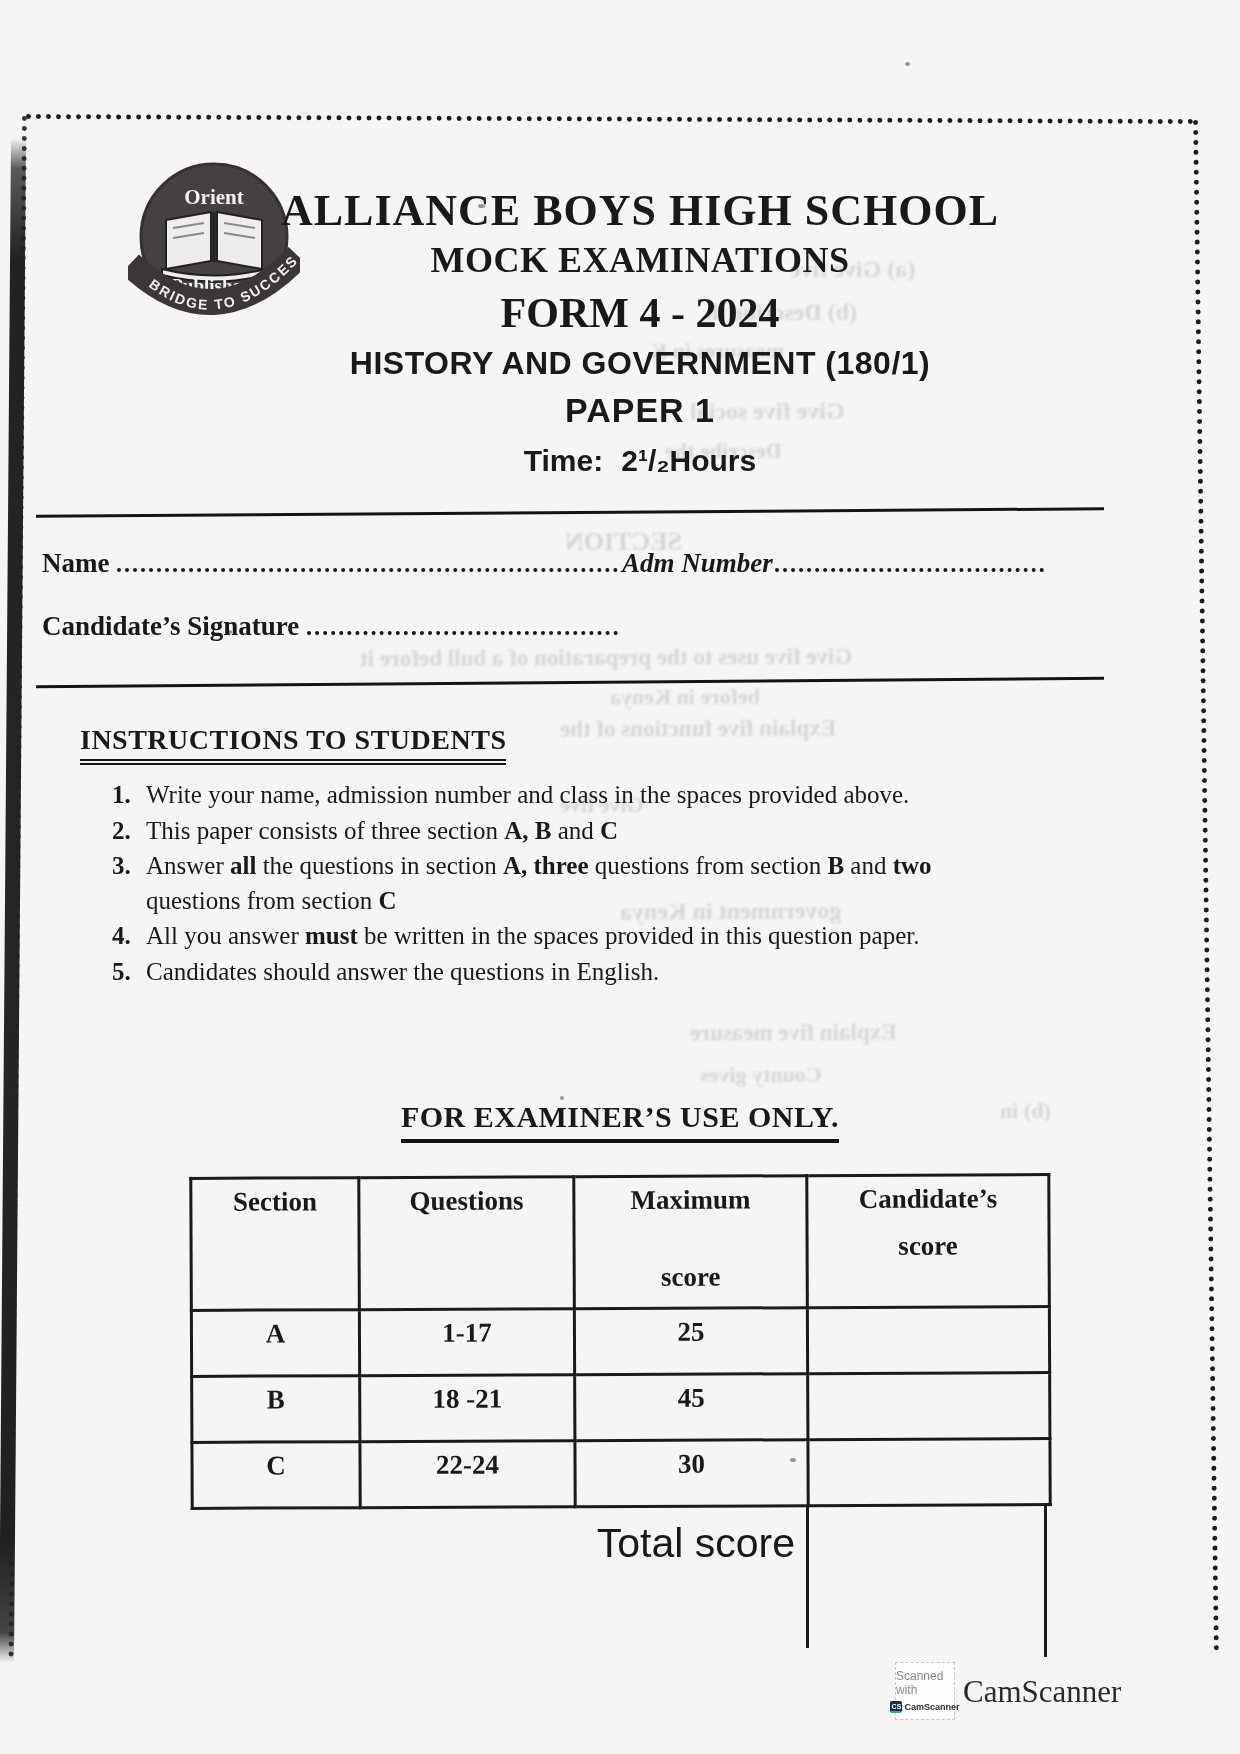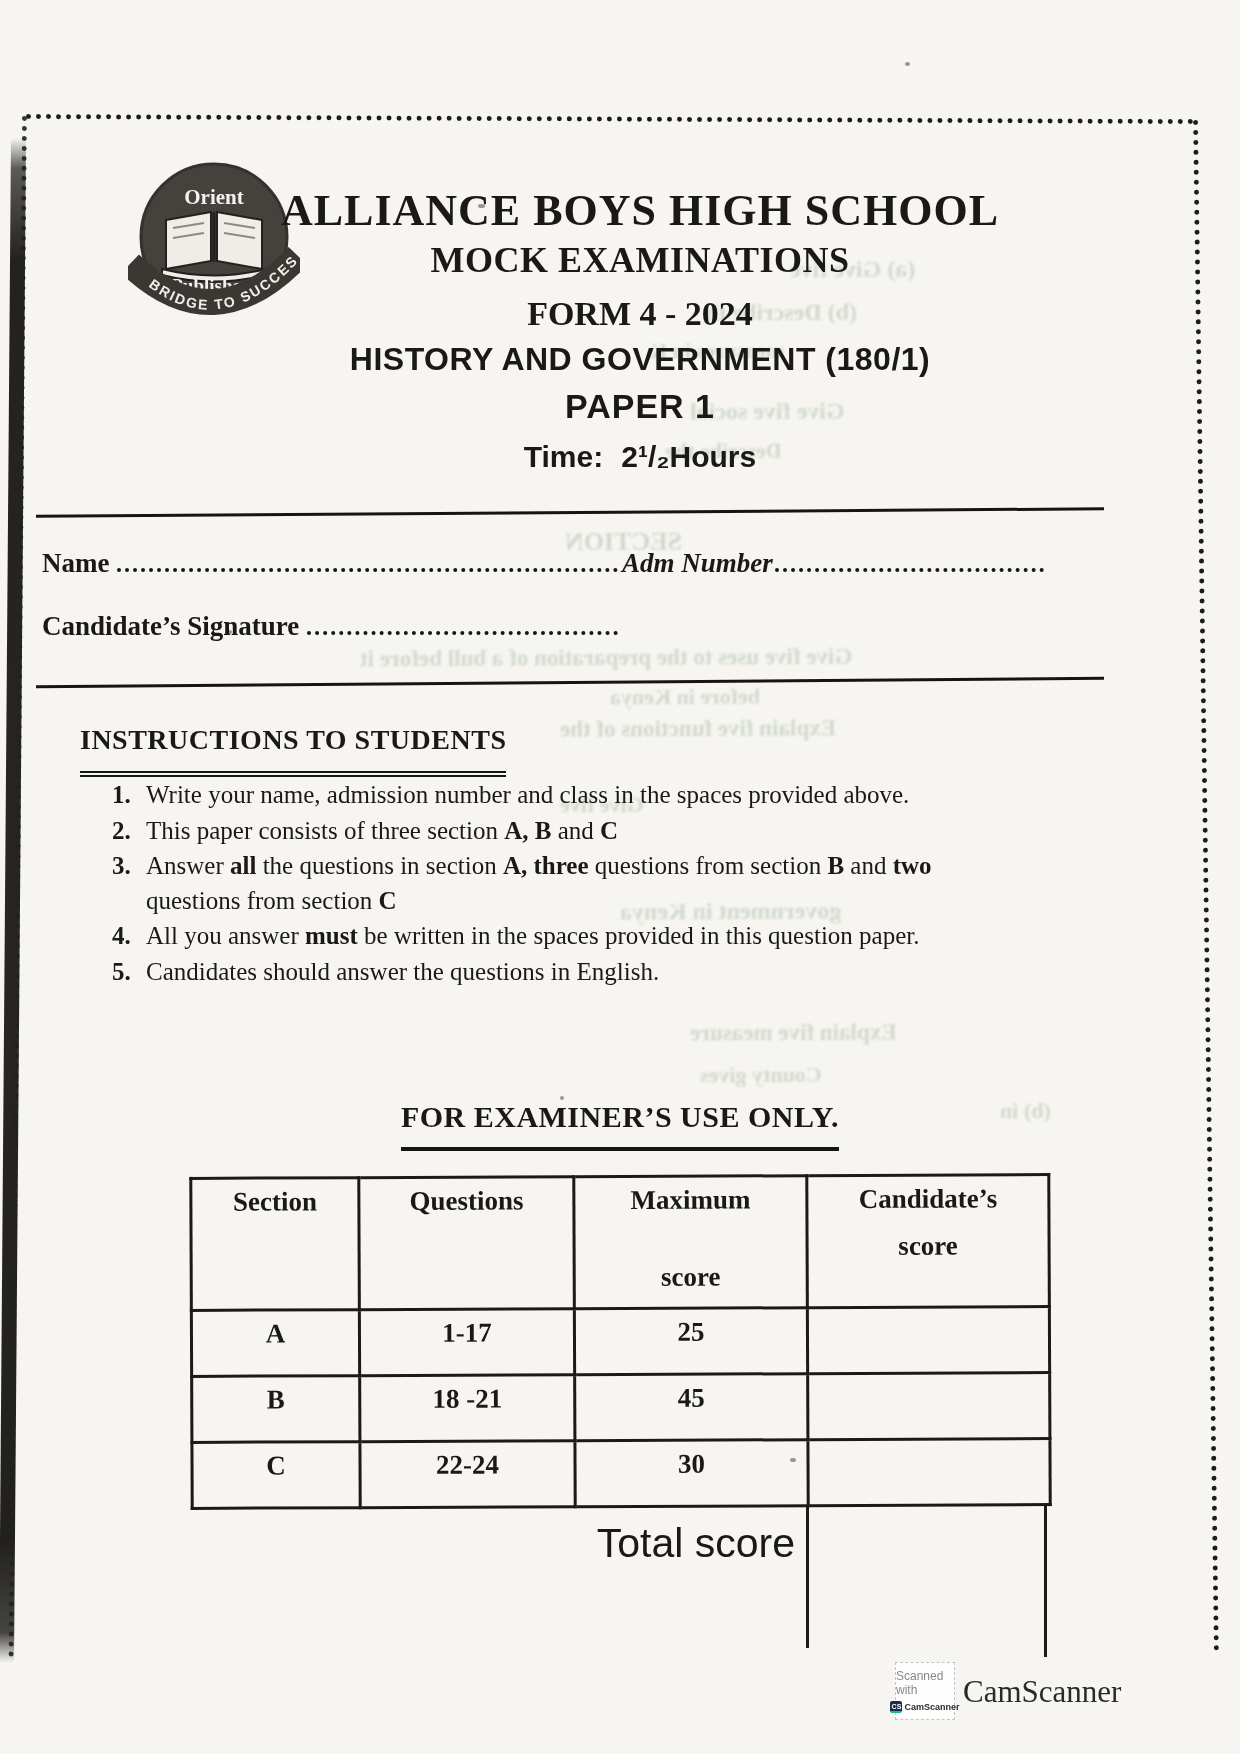--- a/index.html
+++ b/index.html
@@ -35,21 +35,21 @@
     font-family:"Liberation Serif", serif;font-weight:bold;
   }
 
   
   .logo{position:absolute;left:128px;top:158px;width:172px;height:182px;}
 
   
   .titles{position:absolute;left:200px;top:188px;width:880px;text-align:center;}
   .t-school{font-size:44px;font-weight:bold;letter-spacing:1px;line-height:1.06;}
   .t-exam{font-size:36px;font-weight:bold;margin-top:4px;letter-spacing:.5px;}
-  .t-form{font-size:34px;font-weight:bold;margin-top:14px;}
+  .t-form{font-size:42px;font-weight:bold;margin-top:8px;}
   .t-subject{font-family:"Liberation Sans", sans-serif;font-size:32px;font-weight:bold;margin-top:8px;letter-spacing:.5px;}
   .t-paper{font-family:"Liberation Sans", sans-serif;font-size:34px;font-weight:bold;margin-top:9px;letter-spacing:1px;}
   .t-time{font-family:"Liberation Sans", sans-serif;font-size:30px;font-weight:bold;margin-top:14px;}
   .t-time .tv{margin-left:18px;}
 
   
   .rule{position:absolute;left:36px;width:1068px;height:0;border-top:3.5px solid #151412;}
   .rule1{top:511px;transform:rotate(-.4deg);}
   .rule2{top:681px;transform:rotate(-.45deg);}
 
@@ -58,33 +58,33 @@
   .fieldrow .lbl{white-space:nowrap;}
   .dots{flex:1;border-bottom:4px dotted #161616;margin:0 2px 7px 8px;min-width:30px;}
   .fr-name{left:42px;top:548px;width:578px;}
   .fr-adm{left:622px;top:548px;width:424px;font-style:italic;}
   .fr-sig{left:42px;top:611px;width:578px;}
   .fr-date{left:638px;top:611px;width:408px;}
 
   
   .instr-title{
     position:absolute;left:80px;top:724px;font-size:28px;font-weight:bold;
-    letter-spacing:.5px;border-bottom:6px double #141414;padding-bottom:15px;
+    letter-spacing:.5px;border-bottom:6px double #141414;padding-bottom:3px;
   }
   .instr-list{position:absolute;left:112px;top:778px;width:900px;font-size:25px;line-height:1.38;}
   .instr-item{display:flex;margin-bottom:1px;}
   .instr-num{width:34px;flex:none;font-weight:bold;}
   .instr-text{flex:1;}
 
   
   .exam-title{
     position:absolute;left:0;top:1100px;width:1240px;text-align:center;
     font-size:30px;font-weight:bold;letter-spacing:.5px;
   }
-  .exam-title span{border-bottom:4px solid #141414;padding-bottom:14px;}
+  .exam-title span{border-bottom:4px solid #141414;padding-bottom:6px;}
   .score-table{
     position:absolute;left:190px;top:1175px;width:858px;
     border-collapse:collapse;table-layout:fixed;transform:rotate(-.25deg);
     font-weight:bold;font-size:27px;text-align:center;
   }
   .score-table td,.score-table th{
     border:3px solid #1b1a18;vertical-align:top;padding-top:7px;
     font-weight:bold;
   }
   .score-table .hrow{height:132px;}

